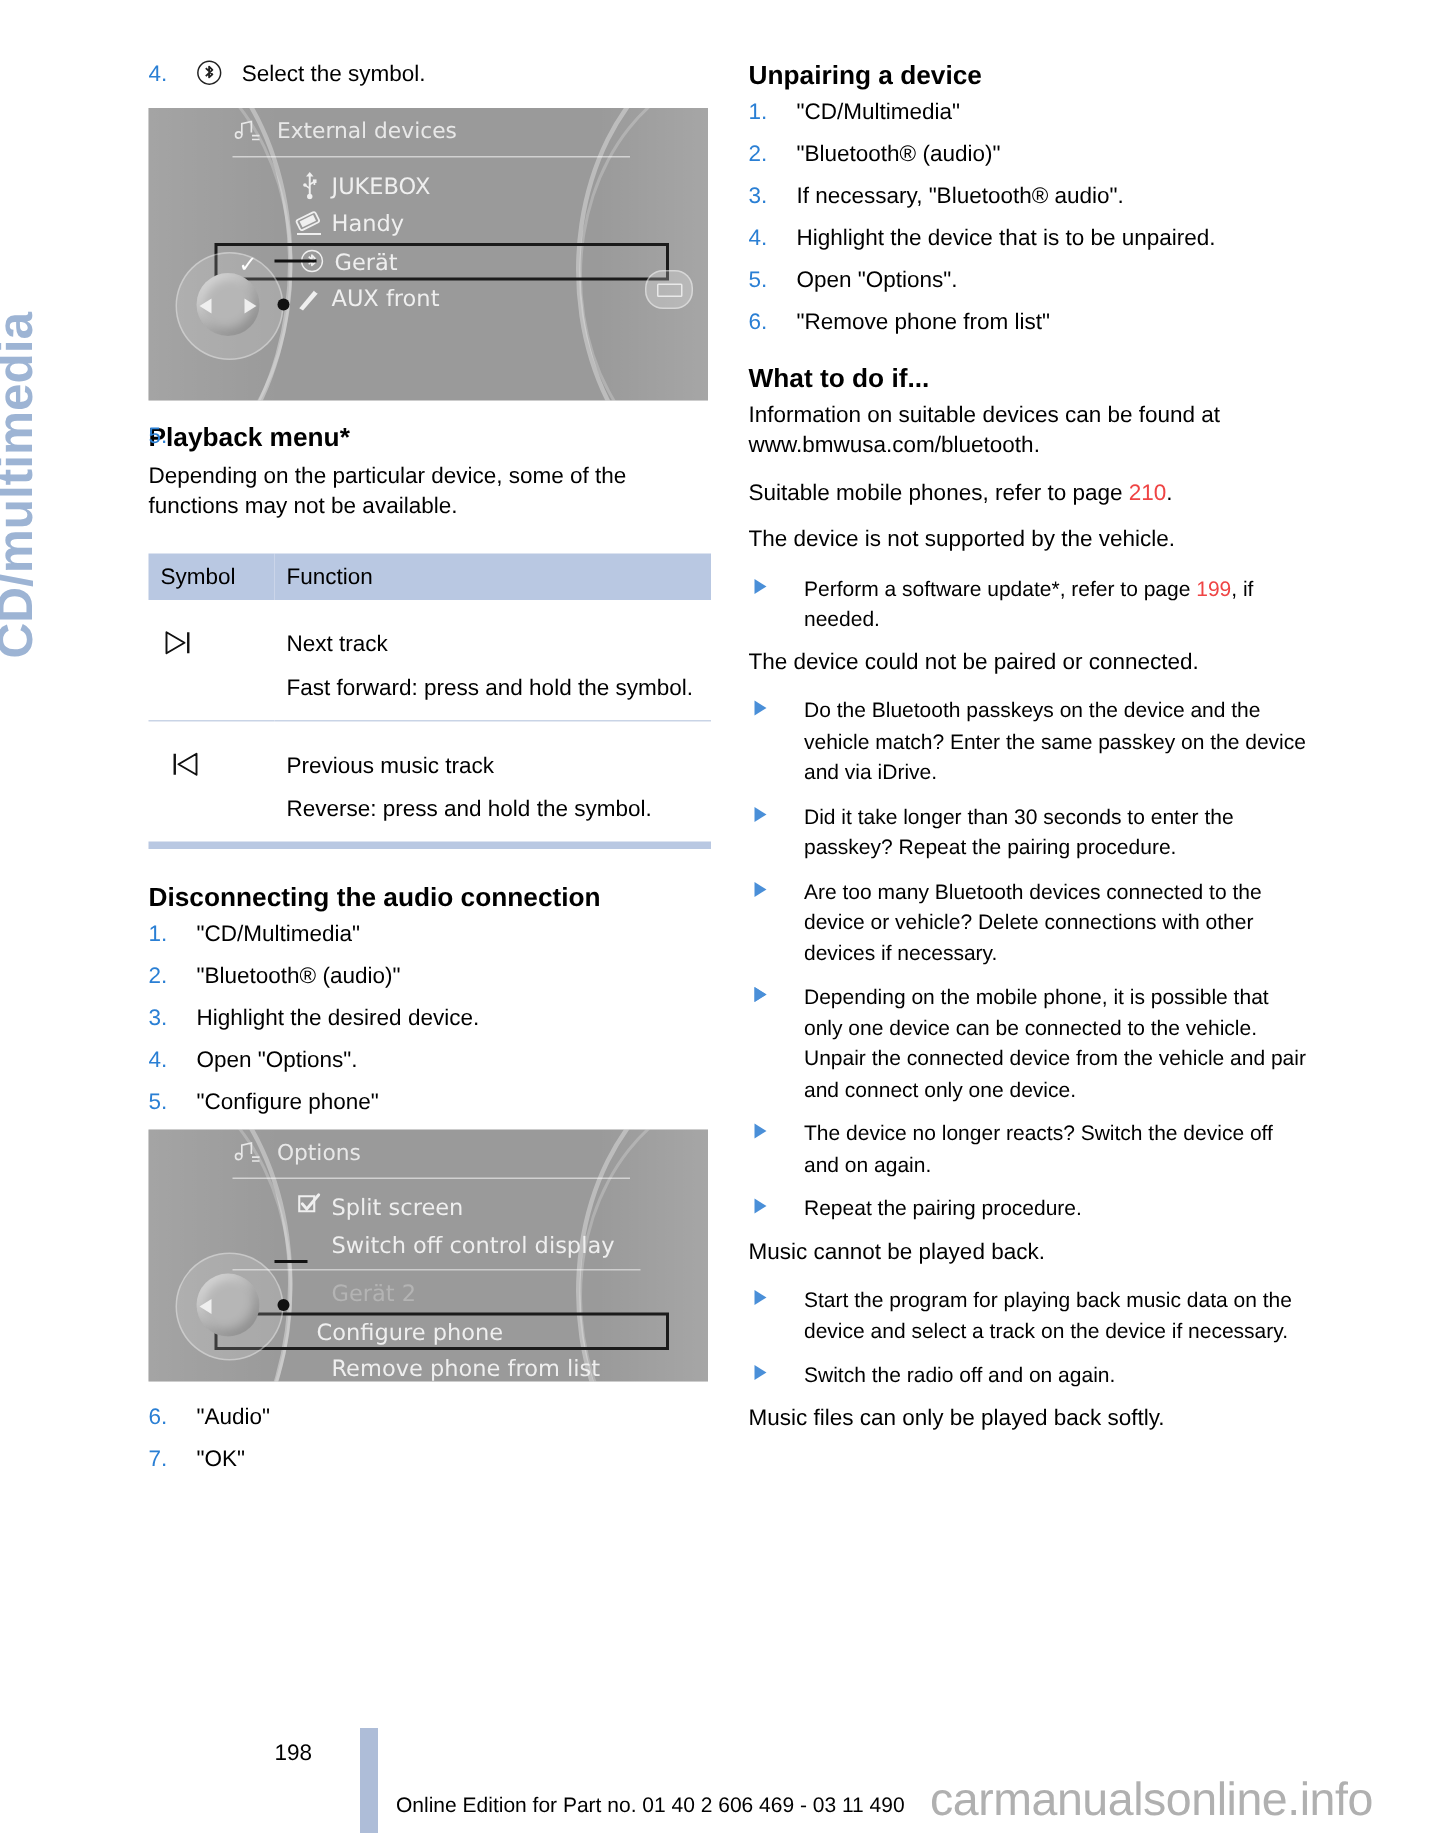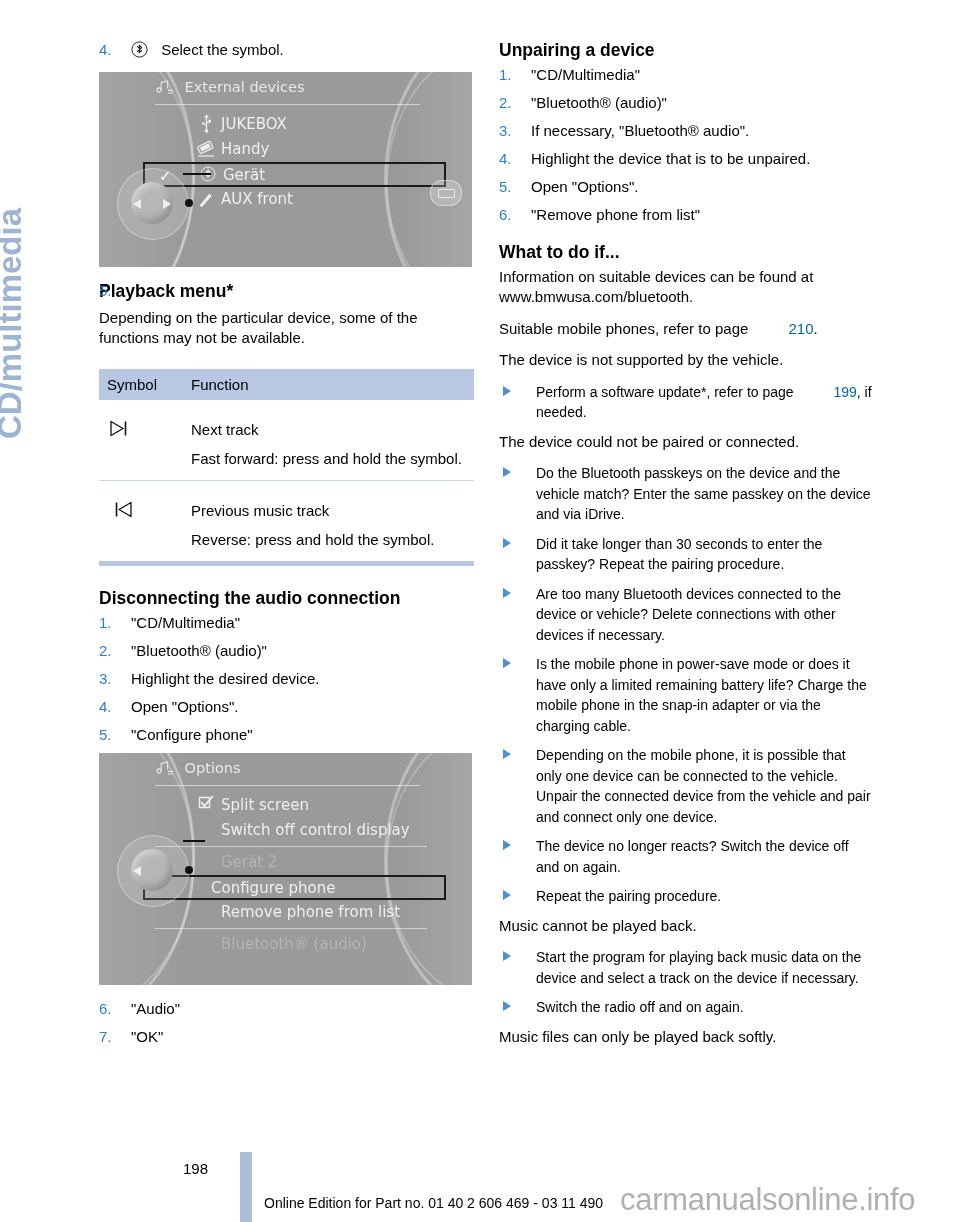--- a/index.html
+++ b/index.html
@@ -63,21 +63,21 @@
     position:relative;padding-left:37px;
     font-size:14px;line-height:20.5px;margin-bottom:9px;
   }
   .tlist li .tri{
     position:absolute;left:4px;top:4px;
     width:0;height:0;
     border-left:8px solid #4a8fd8;
     border-top:5px solid transparent;
     border-bottom:5px solid transparent;
   }
-  .pageref{color:#0369a1;margin-left:36px;}
+  .pageref{color:#ef4444;}
 
   
   .ptable{width:375px;border-collapse:collapse;margin:20px 0 0 0;}
   .ptable thead th{
     background:#b9c8e2;font-size:15px;font-weight:normal;
     text-align:left;padding:7px 0 7px 8px;color:#000;
   }
   .ptable thead th.c1{width:74px;}
   .ptable tbody td{
     padding:20px 0 10px 0;font-size:15px;line-height:20.5px;
@@ -91,21 +91,21 @@
   .table-end{
     width:375px;height:5px;background:#b9c8e2;margin:0 0 22px 0;
   }
 
   
   .idrive{
     position:relative;width:373px;background:#9a9a9a;
     overflow:hidden;font-family:"DejaVu Sans", sans-serif;
   }
   .idrive.sc1{height:195px;margin:8px 0 14px 0;}
-  .idrive.sc2{height:232px;margin:8px 0 14px 0;}
+  .idrive.sc2{height:168px;margin:8px 0 14px 0;}
 
   
   .arc{position:absolute;border:2px solid rgba(255,255,255,.34);
        border-radius:50%;background:transparent;}
   .arcL1{left:-130px;top:-60px;width:220px;height:320px;border-width:3px;}
   .arcL2{left:-118px;top:-40px;width:210px;height:290px;border-width:2px;
          border-color:rgba(255,255,255,.22);}
   .arcR1{right:-148px;top:-50px;width:230px;height:310px;border-width:3px;}
   .arcR2{right:-136px;top:-28px;width:218px;height:275px;border-width:2px;
          border-color:rgba(255,255,255,.22);}
@@ -510,21 +510,20 @@
       <li>
         <span class="tri"></span>
         <span>Did it take longer than 30 seconds to enter the passkey? Repeat the pairing procedure.</span>
       </li>
       <li>
         <span class="tri"></span>
         <span>Are too many Bluetooth devices connected to the device or vehicle? Delete connections with other devices if necessary.</span>
       </li>
       <li>
         <span class="tri"></span>
-        <span>Is the mobile phone in power-save mode or does it have only a limited remaining battery life? Charge the mobile phone in the snap-in adapter or via the charging cable.</span>
       </li>
       <li>
         <span class="tri"></span>
         <span>Depending on the mobile phone, it is possible that only one device can be connected to the vehicle. Unpair the connected device from the vehicle and pair and connect only one device.</span>
       </li>
       <li>
         <span class="tri"></span>
         <span>The device no longer reacts? Switch the device off and on again.</span>
       </li>
       <li>

